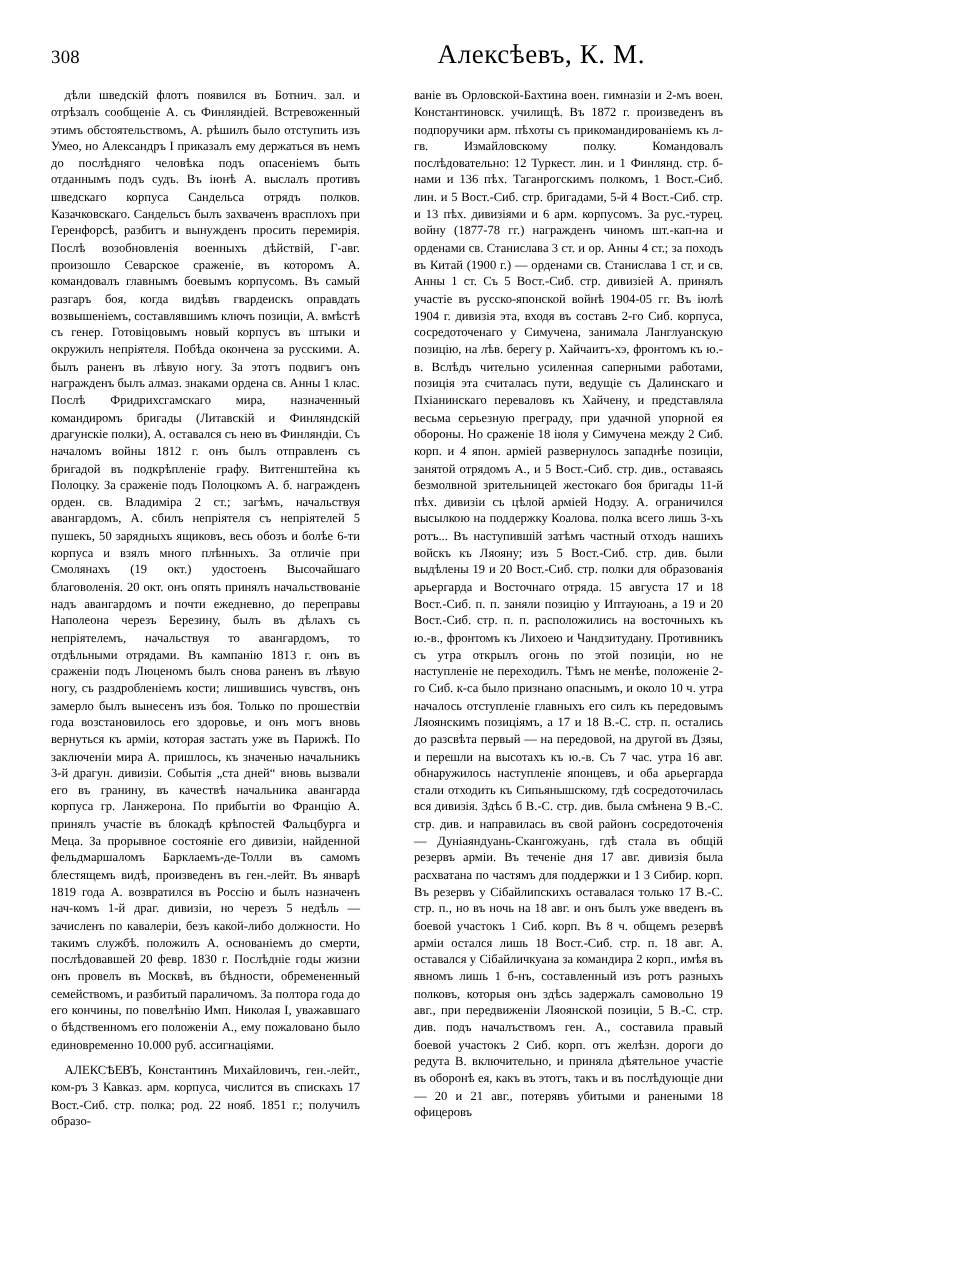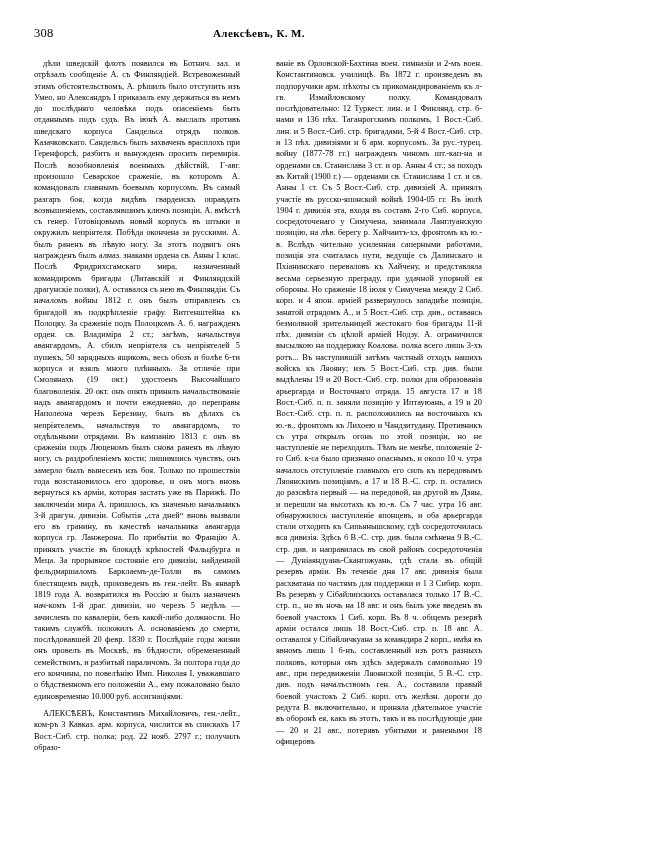--- a/index.html
+++ b/index.html
@@ -28,23 +28,23 @@
     height: 22px;
     margin-bottom: 10px;
   }
   .folio {
     font-size: 12.5px;
     width: 54px;
     letter-spacing: 0.2px;
   }
   .running-title {
     flex: 1;
-    text-align: center;
-    font-size: 11px;
-    font-weight: bold;
+    text-align: right;
+    font-size: 18px;
+    font-weight: normal;
     letter-spacing: 0.4px;
     padding-right: 52px;
   }
   .columns {
     display: flex;
     gap: 36px;
     height: 790px;
   }
   .col {
     width: 282px;
@@ -74,19 +74,19 @@
 
 <div class="page">
   <div class="header">
     <div class="folio">308</div>
     <div class="running-title">Алексѣевъ, К. М.</div>
   </div>
   <div class="columns">
     <div class="col">
       <p>дѣли шведскій флотъ появился въ Ботнич. зал. и отрѣзалъ сообщеніе А. съ Финляндіей. Встревоженный этимъ обстоятельствомъ, А. рѣшилъ было отступить изъ Умео, но Александръ I приказалъ ему держаться въ немъ до послѣдняго человѣка подъ опасеніемъ быть отданнымъ подъ судъ. Въ іюнѣ А. выслалъ противъ шведскаго корпуса Сандельса отрядъ полков. Казачковскаго. Сандельсъ былъ захваченъ врасплохъ при Геренфорсѣ, разбитъ и вынужденъ просить перемирія. Послѣ возобновленія военныхъ дѣйствій, Г-авг. произошло Севарское сраженіе, въ которомъ А. командовалъ главнымъ боевымъ корпусомъ. Въ самый разгаръ боя, когда видѣвъ гвардеискъ оправдать возвышеніемъ, составлявшимъ ключъ позиціи, А. вмѣстѣ съ генер. Готовіцовымъ новый корпусъ въ штыки и окружилъ непріятеля. Побѣда окончена за русскими. А. былъ раненъ въ лѣвую ногу. За этотъ подвигъ онъ награжденъ былъ алмаз. знаками ордена св. Анны 1 клас. Послѣ Фридрихсгамскаго мира, назначенный командиромъ бригады (Литавскій и Финляндскій драгунскіе полки), А. оставался съ нею въ Финляндіи. Съ началомъ войны 1812 г. онъ былъ отправленъ съ бригадой въ подкрѣпленіе графу. Витгенштейна къ Полоцку. За сраженіе подъ Полоцкомъ А. б. награжденъ орден. св. Владиміра 2 ст.; загѣмъ, начальствуя авангардомъ, А. сбилъ непріятеля съ непріятелей 5 пушекъ, 50 зарядныхъ ящиковъ, весь обозъ и болѣе 6-ти корпуса и взялъ много плѣнныхъ. За отличіе при Смолянахъ (19 окт.) удостоенъ Высочайшаго благоволенія. 20 окт. онъ опять принялъ начальствованіе надъ авангардомъ и почти ежедневно, до переправы Наполеона черезъ Березину, былъ въ дѣлахъ съ непріятелемъ, начальствуя то авангардомъ, то отдѣльными отрядами. Въ кампанію 1813 г. онъ въ сраженіи подъ Люценомъ былъ снова раненъ въ лѣвую ногу, съ раздробленіемъ кости; лишившись чувствъ, онъ замерло былъ вынесенъ изъ боя. Только по прошествіи года возстановилось его здоровье, и онъ могъ вновь вернуться къ арміи, которая застать уже въ Парижѣ. По заключеніи мира А. пришлось, къ значенью начальникъ 3-й драгун. дивизіи. Событія „ста дней“ вновь вызвали его въ гранину, въ качествѣ начальника авангарда корпуса гр. Ланжерона. По прибытіи во Францію А. принялъ участіе въ блокадѣ крѣпостей Фальцбурга и Меца. За прорывное состояніе его дивизіи, найденной фельдмаршаломъ Барклаемъ-де-Толли въ самомъ блестящемъ видѣ, произведенъ въ ген.-лейт. Въ январѣ 1819 года А. возвратился въ Россію и былъ назначенъ нач-комъ 1-й драг. дивизіи, но черезъ 5 недѣль — зачисленъ по кавалеріи, безъ какой-либо должности. Но такимъ службѣ. положилъ А. основаніемъ до смерти, послѣдовавшей 20 февр. 1830 г. Послѣдніе годы жизни онъ провелъ въ Москвѣ, въ бѣдности, обремененный семействомъ, и разбитый параличомъ. За полтора года до его кончины, по повелѣнію Имп. Николая I, уважавшаго о бѣдственномъ его положеніи А., ему пожаловано было единовременно 10.000 руб. ассигнаціями.</p>
       <div class="gap"></div>
-      <p class="entry-head">АЛЕКСѢЕВЪ, Константинъ Михайловичъ, ген.-лейт., ком-ръ 3 Кавказ. арм. корпуса, числится въ спискахъ 17 Вост.-Сиб. стр. полка; род. 22 нояб. 2797 г.; получилъ образо-</p>
+      <p class="entry-head">АЛЕКСѢЕВЪ, Константинъ Михайловичъ, ген.-лейт., ком-ръ 3 Кавказ. арм. корпуса, числится въ спискахъ 17 Вост.-Сиб. стр. полка; род. 22 нояб. 1851 г.; получилъ образо-</p>
     </div>
     <div class="col">
       <p class="noindent">ваніе въ Орловской-Бахтина воен. гимназіи и 2-мъ воен. Константиновск. училищѣ. Въ 1872 г. произведенъ въ подпоручики арм. пѣхоты съ прикомандированіемъ къ л-гв. Измайловскому полку. Командовалъ послѣдовательно: 12 Туркест. лин. и 1 Финлянд. стр. б-нами и 136 пѣх. Таганрогскимъ полкомъ, 1 Вост.-Сиб. лин. и 5 Вост.-Сиб. стр. бригадами, 5-й 4 Вост.-Сиб. стр. и 13 пѣх. дивизіями и 6 арм. корпусомъ. За рус.-турец. войну (1877-78 гг.) награжденъ чиномъ шт.-кап-на и орденами св. Станислава 3 ст. и ор. Анны 4 ст.; за походъ въ Китай (1900 г.) — орденами св. Станислава 1 ст. и св. Анны 1 ст. Съ 5 Вост.-Сиб. стр. дивизіей А. принялъ участіе въ русско-японской войнѣ 1904-05 гг. Въ іюлѣ 1904 г. дивизія эта, входя въ составъ 2-го Сиб. корпуса, сосредоточенаго у Симучена, занимала Ланглуанскую позицію, на лѣв. берегу р. Хайчаитъ-хэ, фронтомъ къ ю.-в. Вслѣдъ чительно усиленная саперными работами, позиція эта считалась пути, ведущіе съ Далинскаго и Пхіанинскаго переваловъ къ Хайчену, и представляла весьма серьезную преграду, при удачной упорной ея обороны. Но сраженіе 18 іюля у Симучена между 2 Сиб. корп. и 4 япон. арміей развернулось западнѣе позиціи, занятой отрядомъ А., и 5 Вост.-Сиб. стр. див., оставаясь безмолвной зрительницей жестокаго боя бригады 11-й пѣх. дивизіи съ цѣлой арміей Нодзу. А. ограничился высылкою на поддержку Коалова. полка всего лишь 3-хъ ротъ... Въ наступившій затѣмъ частный отходъ нашихъ войскъ къ Ляояну; изъ 5 Вост.-Сиб. стр. див. были выдѣлены 19 и 20 Вост.-Сиб. стр. полки для образованія арьергарда и Восточнаго отряда. 15 августа 17 и 18 Вост.-Сиб. п. п. заняли позицію у Иптауюань, а 19 и 20 Вост.-Сиб. стр. п. п. расположились на восточныхъ къ ю.-в., фронтомъ къ Лихоею и Чандзитудану. Противникъ съ утра открылъ огонь по этой позиціи, но не наступленіе не переходилъ. Тѣмъ не менѣе, положеніе 2-го Сиб. к-са было признано опаснымъ, и около 10 ч. утра началось отступленіе главныхъ его силъ къ передовымъ Ляоянскимъ позиціямъ, а 17 и 18 В.-С. стр. п. остались до разсвѣта первый — на передовой, на другой въ Дзяы, и перешли на высотахъ къ ю.-в. Съ 7 час. утра 16 авг. обнаружилось наступленіе японцевъ, и оба арьергарда стали отходить къ Сипьянышскому, гдѣ сосредоточилась вся дивизія. Здѣсь б В.-С. стр. див. была смѣнена 9 В.-С. стр. див. и направилась въ свой районъ сосредоточенія — Дуніаяндуань-Скангожуань, гдѣ стала въ общій резервъ арміи. Въ теченіе дня 17 авг. дивизія была расхватана по частямъ для поддержки и 1 3 Сибир. корп. Въ резервъ у Сібайлипскихъ оставалася только 17 В.-С. стр. п., но въ ночь на 18 авг. и онъ былъ уже введенъ въ боевой участокъ 1 Сиб. корп. Въ 8 ч. общемъ резервѣ арміи остался лишь 18 Вост.-Сиб. стр. п. 18 авг. А. оставался у Сібайличкуана за командира 2 корп., имѣя въ явномъ лишь 1 б-нъ, составленный изъ ротъ разныхъ полковъ, которыя онъ здѣсь задержалъ самовольно 19 авг., при передвиженіи Ляоянской позиціи, 5 В.-С. стр. див. подъ началъствомъ ген. А., составила правый боевой участокъ 2 Сиб. корп. отъ желѣзн. дороги до редута В. включительно, и приняла дѣятельное участіе въ оборонѣ ея, какъ въ этотъ, такъ и въ послѣдующіе дни — 20 и 21 авг., потерявъ убитыми и ранеными 18 офицеровъ</p>
     </div>
   </div>
 </div>
 
 </body></html>

